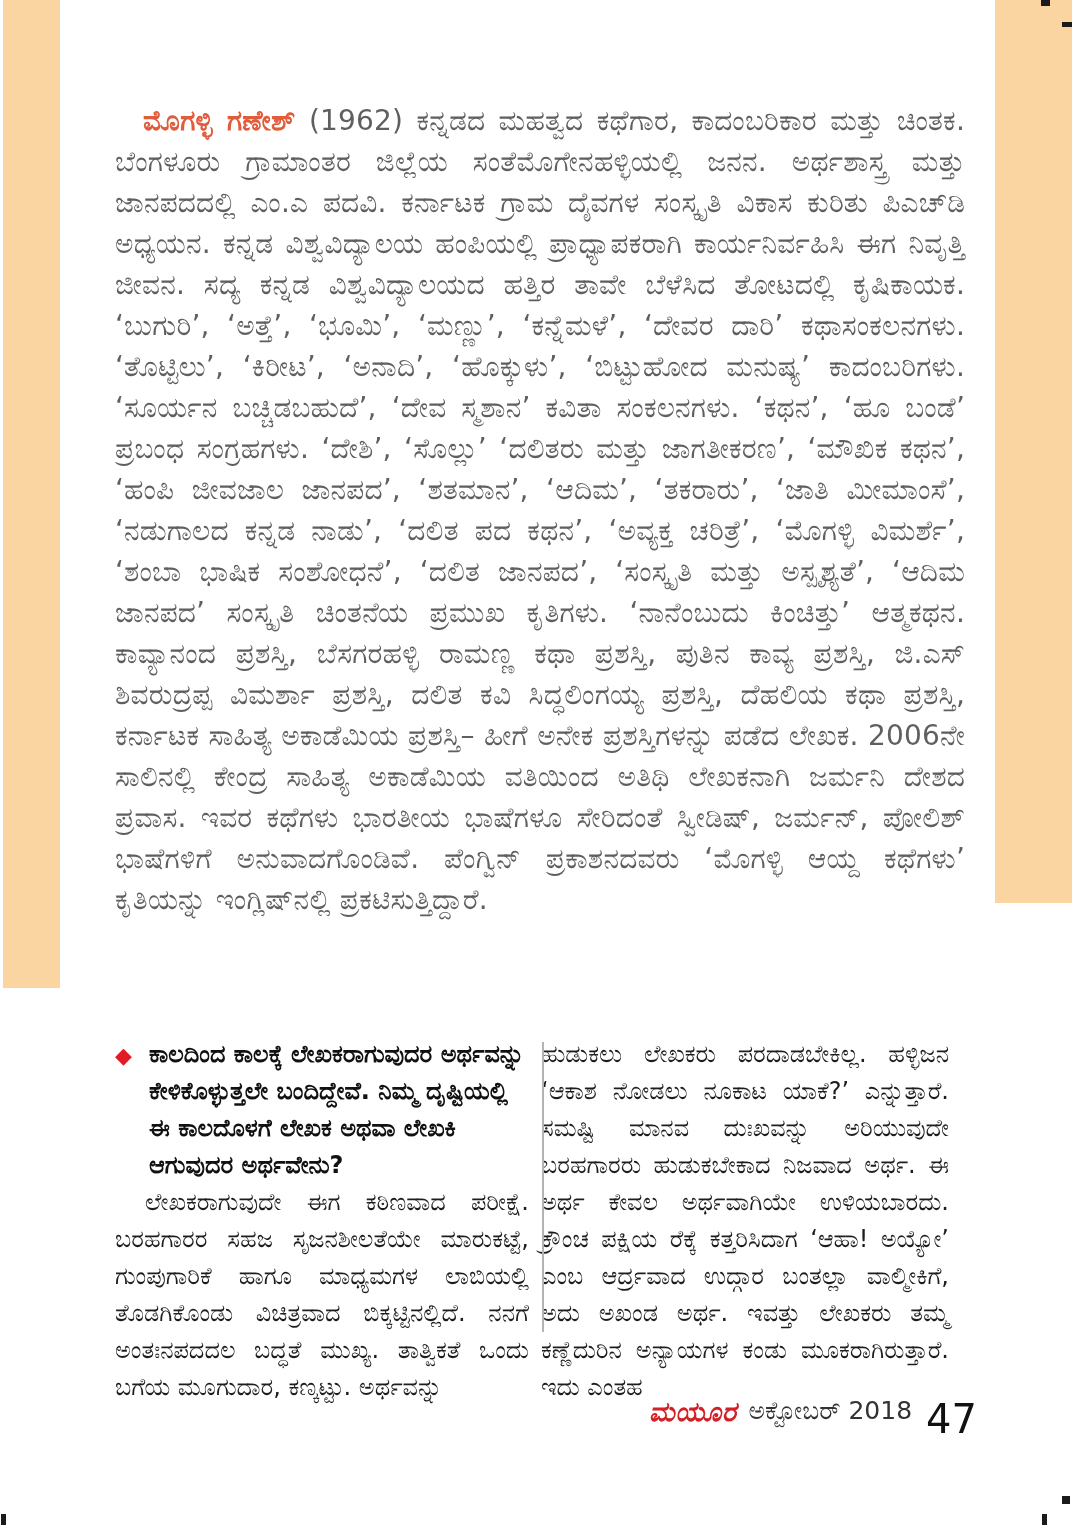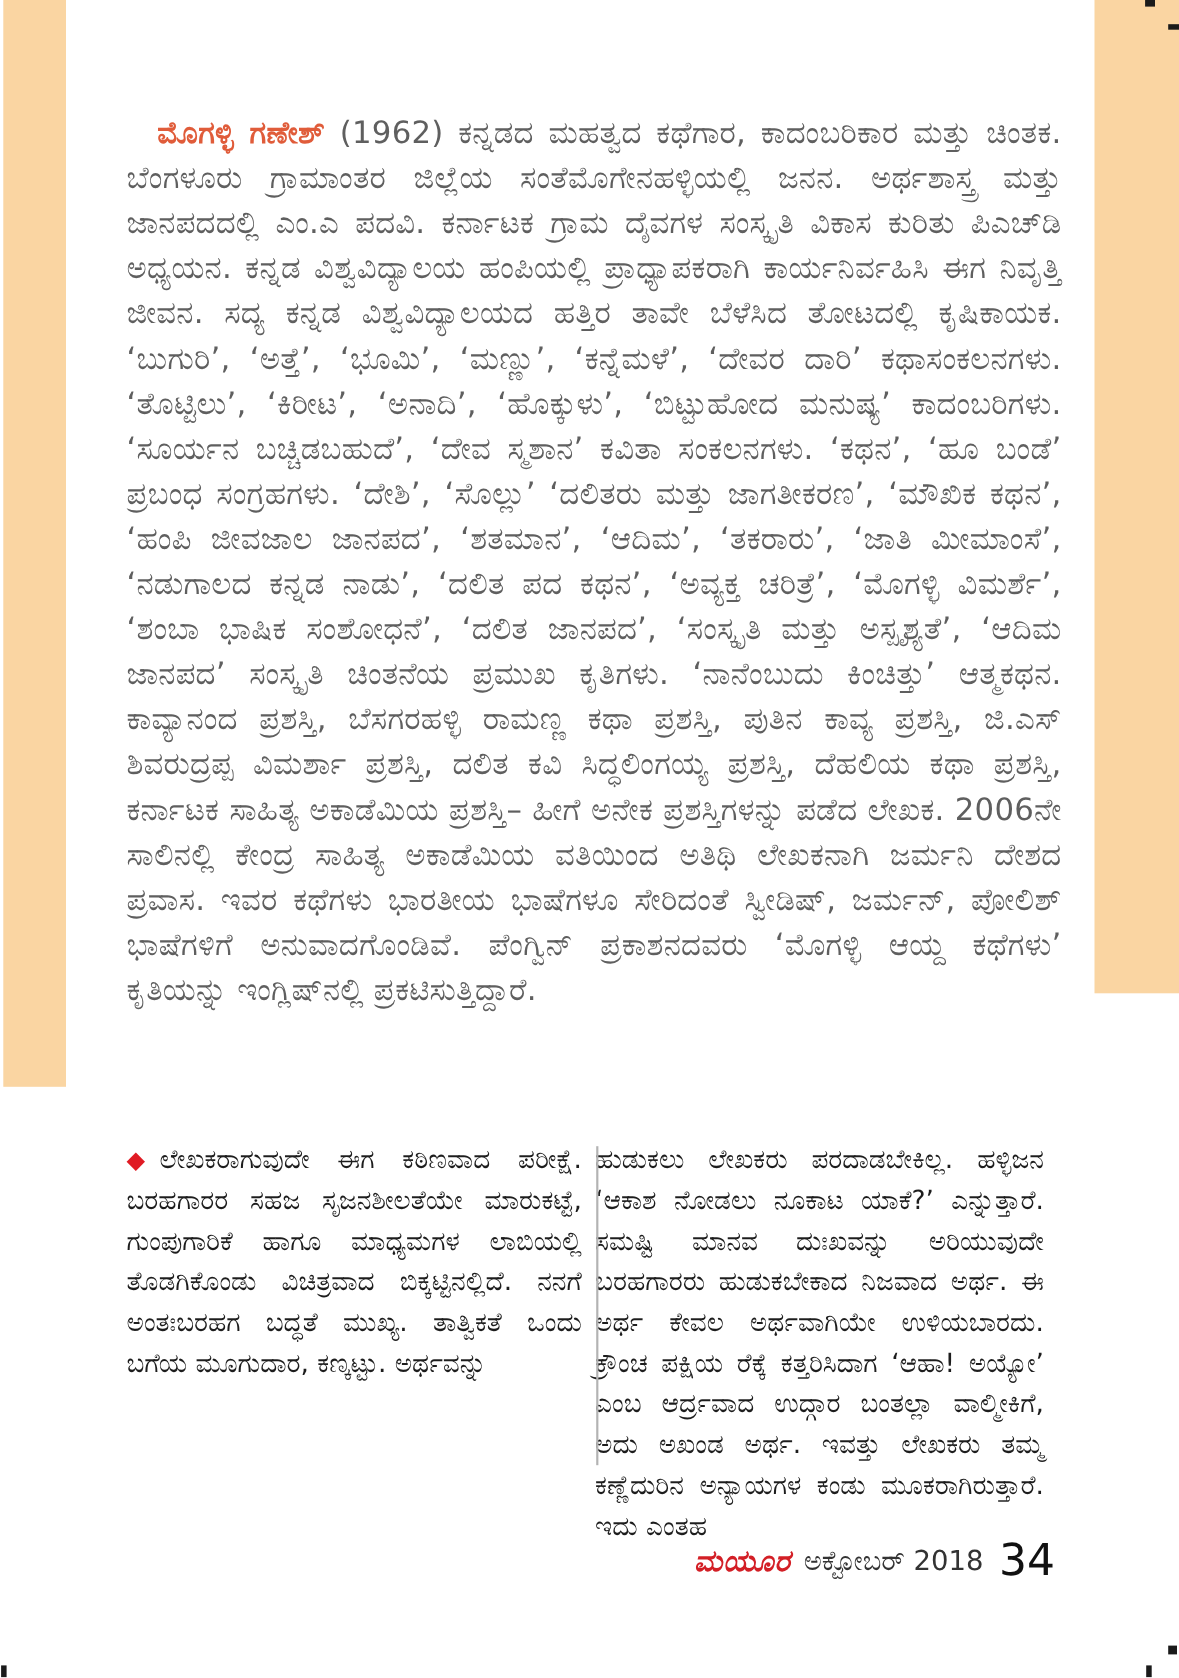--- a/index.html
+++ b/index.html
@@ -60,22 +60,22 @@
     text-align:justify;
     text-indent:30px;
   }
   .continuation{
     text-align:justify;
   }
 
   
   .footer{
     position:absolute;
-    top:1396px;right:113px;
-    display:flex;align-items:center;
+    top:1396px;right:95px;
+    display:flex;align-items:flex-start;
     white-space:nowrap;
   }
   .magazine{font-weight:bold;font-style:italic;font-size:27px;letter-spacing:.5px;}
   .issue{font-size:25px;color:#333333;margin-left:12px;}
   .pageno{font-size:40px;color:#111111;margin-left:14px;font-weight:500;}
 
   
   .speck{position:absolute;background:#1a1a1a;}
   .speck.s1{left:1041px;top:0px;width:9px;height:6px;}
   .speck.s2{left:1062px;top:22px;width:10px;height:5px;}
@@ -93,30 +93,31 @@
 
   <div class="bio" style="color: rgb(95, 95, 95);">
     <span class="author" style="color: rgb(224, 92, 58);">ಮೊಗಳ್ಳಿ ಗಣೇಶ್</span><span> (1962) ಕನ್ನಡದ ಮಹತ್ವದ ಕಥೆಗಾರ, ಕಾದಂಬರಿಕಾರ ಮತ್ತು ಚಿಂತಕ. ಬೆಂಗಳೂರು ಗ್ರಾಮಾಂತರ ಜಿಲ್ಲೆಯ ಸಂತೆಮೊಗೇನಹಳ್ಳಿಯಲ್ಲಿ ಜನನ. ಅರ್ಥಶಾಸ್ತ್ರ ಮತ್ತು ಜಾನಪದದಲ್ಲಿ ಎಂ.ಎ ಪದವಿ. ಕರ್ನಾಟಕ ಗ್ರಾಮ ದೈವಗಳ ಸಂಸ್ಕೃತಿ ವಿಕಾಸ ಕುರಿತು ಪಿಎಚ್‌ಡಿ ಅಧ್ಯಯನ. ಕನ್ನಡ ವಿಶ್ವವಿದ್ಯಾಲಯ ಹಂಪಿಯಲ್ಲಿ ಪ್ರಾಧ್ಯಾಪಕರಾಗಿ ಕಾರ್ಯನಿರ್ವಹಿಸಿ ಈಗ ನಿವೃತ್ತಿ ಜೀವನ. ಸದ್ಯ ಕನ್ನಡ ವಿಶ್ವವಿದ್ಯಾಲಯದ ಹತ್ತಿರ ತಾವೇ ಬೆಳೆಸಿದ ತೋಟದಲ್ಲಿ ಕೃಷಿಕಾಯಕ. ‘ಬುಗುರಿ’, ‘ಅತ್ತೆ’, ‘ಭೂಮಿ’, ‘ಮಣ್ಣು’, ‘ಕನ್ನೆಮಳೆ’, ‘ದೇವರ ದಾರಿ’ ಕಥಾಸಂಕಲನಗಳು. ‘ತೊಟ್ಟಿಲು’, ‘ಕಿರೀಟ’, ‘ಅನಾದಿ’, ‘ಹೊಕ್ಕುಳು’, ‘ಬಿಟ್ಟುಹೋದ ಮನುಷ್ಯ’ ಕಾದಂಬರಿಗಳು. ‘ಸೂರ್ಯನ ಬಚ್ಚಿಡಬಹುದೆ’, ‘ದೇವ ಸ್ಮಶಾನ’ ಕವಿತಾ ಸಂಕಲನಗಳು. ‘ಕಥನ’, ‘ಹೂ ಬಂಡೆ’ ಪ್ರಬಂಧ ಸಂಗ್ರಹಗಳು. ‘ದೇಶಿ’, ‘ಸೊಲ್ಲು’ ‘ದಲಿತರು ಮತ್ತು ಜಾಗತೀಕರಣ’, ‘ಮೌಖಿಕ ಕಥನ’, ‘ಹಂಪಿ ಜೀವಜಾಲ ಜಾನಪದ’, ‘ಶತಮಾನ’, ‘ಆದಿಮ’, ‘ತಕರಾರು’, ‘ಜಾತಿ ಮೀಮಾಂಸೆ’, ‘ನಡುಗಾಲದ ಕನ್ನಡ ನಾಡು’, ‘ದಲಿತ ಪದ ಕಥನ’, ‘ಅವ್ಯಕ್ತ ಚರಿತ್ರೆ’, ‘ಮೊಗಳ್ಳಿ ವಿಮರ್ಶೆ’, ‘ಶಂಬಾ ಭಾಷಿಕ ಸಂಶೋಧನೆ’, ‘ದಲಿತ ಜಾನಪದ’, ‘ಸಂಸ್ಕೃತಿ ಮತ್ತು ಅಸ್ಪೃಶ್ಯತೆ’, ‘ಆದಿಮ ಜಾನಪದ’ ಸಂಸ್ಕೃತಿ ಚಿಂತನೆಯ ಪ್ರಮುಖ ಕೃತಿಗಳು. ‘ನಾನೆಂಬುದು ಕಿಂಚಿತ್ತು’ ಆತ್ಮಕಥನ. ಕಾವ್ಯಾನಂದ ಪ್ರಶಸ್ತಿ, ಬೆಸಗರಹಳ್ಳಿ ರಾಮಣ್ಣ ಕಥಾ ಪ್ರಶಸ್ತಿ, ಪುತಿನ ಕಾವ್ಯ ಪ್ರಶಸ್ತಿ, ಜಿ.ಎಸ್ ಶಿವರುದ್ರಪ್ಪ ವಿಮರ್ಶಾ ಪ್ರಶಸ್ತಿ, ದಲಿತ ಕವಿ ಸಿದ್ಧಲಿಂಗಯ್ಯ ಪ್ರಶಸ್ತಿ, ದೆಹಲಿಯ ಕಥಾ ಪ್ರಶಸ್ತಿ, ಕರ್ನಾಟಕ ಸಾಹಿತ್ಯ ಅಕಾಡೆಮಿಯ ಪ್ರಶಸ್ತಿ– ಹೀಗೆ ಅನೇಕ ಪ್ರಶಸ್ತಿಗಳನ್ನು ಪಡೆದ ಲೇಖಕ. 2006ನೇ ಸಾಲಿನಲ್ಲಿ ಕೇಂದ್ರ ಸಾಹಿತ್ಯ ಅಕಾಡೆಮಿಯ ವತಿಯಿಂದ ಅತಿಥಿ ಲೇಖಕನಾಗಿ ಜರ್ಮನಿ ದೇಶದ ಪ್ರವಾಸ. ಇವರ ಕಥೆಗಳು ಭಾರತೀಯ ಭಾಷೆಗಳೂ ಸೇರಿದಂತೆ ಸ್ವೀಡಿಷ್, ಜರ್ಮನ್, ಪೋಲಿಶ್ ಭಾಷೆಗಳಿಗೆ ಅನುವಾದಗೊಂಡಿವೆ. ಪೆಂಗ್ವಿನ್ ಪ್ರಕಾಶನದವರು ‘ಮೊಗಳ್ಳಿ ಆಯ್ದ ಕಥೆಗಳು’ ಕೃತಿಯನ್ನು ಇಂಗ್ಲಿಷ್‌ನಲ್ಲಿ ಪ್ರಕಟಿಸುತ್ತಿದ್ದಾರೆ.</span>
   </div>
 
   <div class="interview" style="color: rgb(29, 29, 29);">
     <div class="divider" style="background: rgb(179, 179, 179);"></div>
     <div class="col-left">
       <div class="question">
         <span class="q-bullet" style="color: rgb(224, 27, 36);">◆</span>
+        <span>ಕಾಲದಿಂದ ಕಾಲಕ್ಕೆ ಲೇಖಕರಾಗುವುದರ ಅರ್ಥವನ್ನು ಕೇಳಿಕೊಳ್ಳುತ್ತಲೇ ಬಂದಿದ್ದೇವೆ. ನಿಮ್ಮ ದೃಷ್ಟಿಯಲ್ಲಿ ಈ ಕಾಲದೊಳಗೆ ಲೇಖಕ ಅಥವಾ ಲೇಖಕಿ ಆಗುವುದರ ಅರ್ಥವೇನು?</span>
       </div>
-      <div class="answer">ಲೇಖಕರಾಗುವುದೇ ಈಗ ಕಠಿಣವಾದ ಪರೀಕ್ಷೆ. ಬರಹಗಾರರ ಸಹಜ ಸೃಜನಶೀಲತೆಯೇ ಮಾರುಕಟ್ಟೆ, ಗುಂಪುಗಾರಿಕೆ ಹಾಗೂ ಮಾಧ್ಯಮಗಳ ಲಾಬಿಯಲ್ಲಿ ತೊಡಗಿಕೊಂಡು ವಿಚಿತ್ರವಾದ ಬಿಕ್ಕಟ್ಟಿನಲ್ಲಿದೆ. ನನಗೆ ಅಂತಃಬರಹಗ ಬದ್ಧತೆ ಮುಖ್ಯ. ತಾತ್ವಿಕತೆ ಒಂದು ಬಗೆಯ ಮೂಗುದಾರ, ಕಣ್ಕಟ್ಟು. ಅರ್ಥವನ್ನು</div>
+      <div class="answer">ಲೇಖಕರಾಗುವುದೇ ಈಗ ಕಠಿಣವಾದ ಪರೀಕ್ಷೆ. ಬರಹಗಾರರ ಸಹಜ ಸೃಜನಶೀಲತೆಯೇ ಮಾರುಕಟ್ಟೆ, ಗುಂಪುಗಾರಿಕೆ ಹಾಗೂ ಮಾಧ್ಯಮಗಳ ಲಾಬಿಯಲ್ಲಿ ತೊಡಗಿಕೊಂಡು ವಿಚಿತ್ರವಾದ ಬಿಕ್ಕಟ್ಟಿನಲ್ಲಿದೆ. ನನಗೆ ಅಂತಃನಪದದಲ ಬದ್ಧತೆ ಮುಖ್ಯ. ತಾತ್ವಿಕತೆ ಒಂದು ಬಗೆಯ ಮೂಗುದಾರ, ಕಣ್ಕಟ್ಟು. ಅರ್ಥವನ್ನು</div>
     </div>
     <div class="col-right continuation">ಹುಡುಕಲು ಲೇಖಕರು ಪರದಾಡಬೇಕಿಲ್ಲ. ಹಳ್ಳಿಜನ ‘ಆಕಾಶ ನೋಡಲು ನೂಕಾಟ ಯಾಕೆ?’ ಎನ್ನುತ್ತಾರೆ. ಸಮಷ್ಟಿ ಮಾನವ ದುಃಖವನ್ನು ಅರಿಯುವುದೇ ಬರಹಗಾರರು ಹುಡುಕಬೇಕಾದ ನಿಜವಾದ ಅರ್ಥ. ಈ ಅರ್ಥ ಕೇವಲ ಅರ್ಥವಾಗಿಯೇ ಉಳಿಯಬಾರದು. ಕ್ರೌಂಚ ಪಕ್ಷಿಯ ರೆಕ್ಕೆ ಕತ್ತರಿಸಿದಾಗ ‘ಆಹಾ! ಅಯ್ಯೋ’ ಎಂಬ ಆರ್ದ್ರವಾದ ಉದ್ಗಾರ ಬಂತಲ್ಲಾ ವಾಲ್ಮೀಕಿಗೆ, ಅದು ಅಖಂಡ ಅರ್ಥ. ಇವತ್ತು ಲೇಖಕರು ತಮ್ಮ ಕಣ್ಣೆದುರಿನ ಅನ್ಯಾಯಗಳ ಕಂಡು ಮೂಕರಾಗಿರುತ್ತಾರೆ. ಇದು ಎಂತಹ</div>
   </div>
 
   <div class="footer">
     <span class="magazine" style="color: rgb(211, 31, 38);">ಮಯೂರ</span>
     <span class="issue">ಅಕ್ಟೋಬರ್ 2018</span>
-    <span class="pageno">34</span>
+    <span class="pageno">47</span>
   </div>
 
   <div class="speck s1"></div>
   <div class="speck s2"></div>
   <div class="speck s3"></div>
   <div class="speck s4"></div>
   <div class="speck s5"></div>
 
 </div>
 

